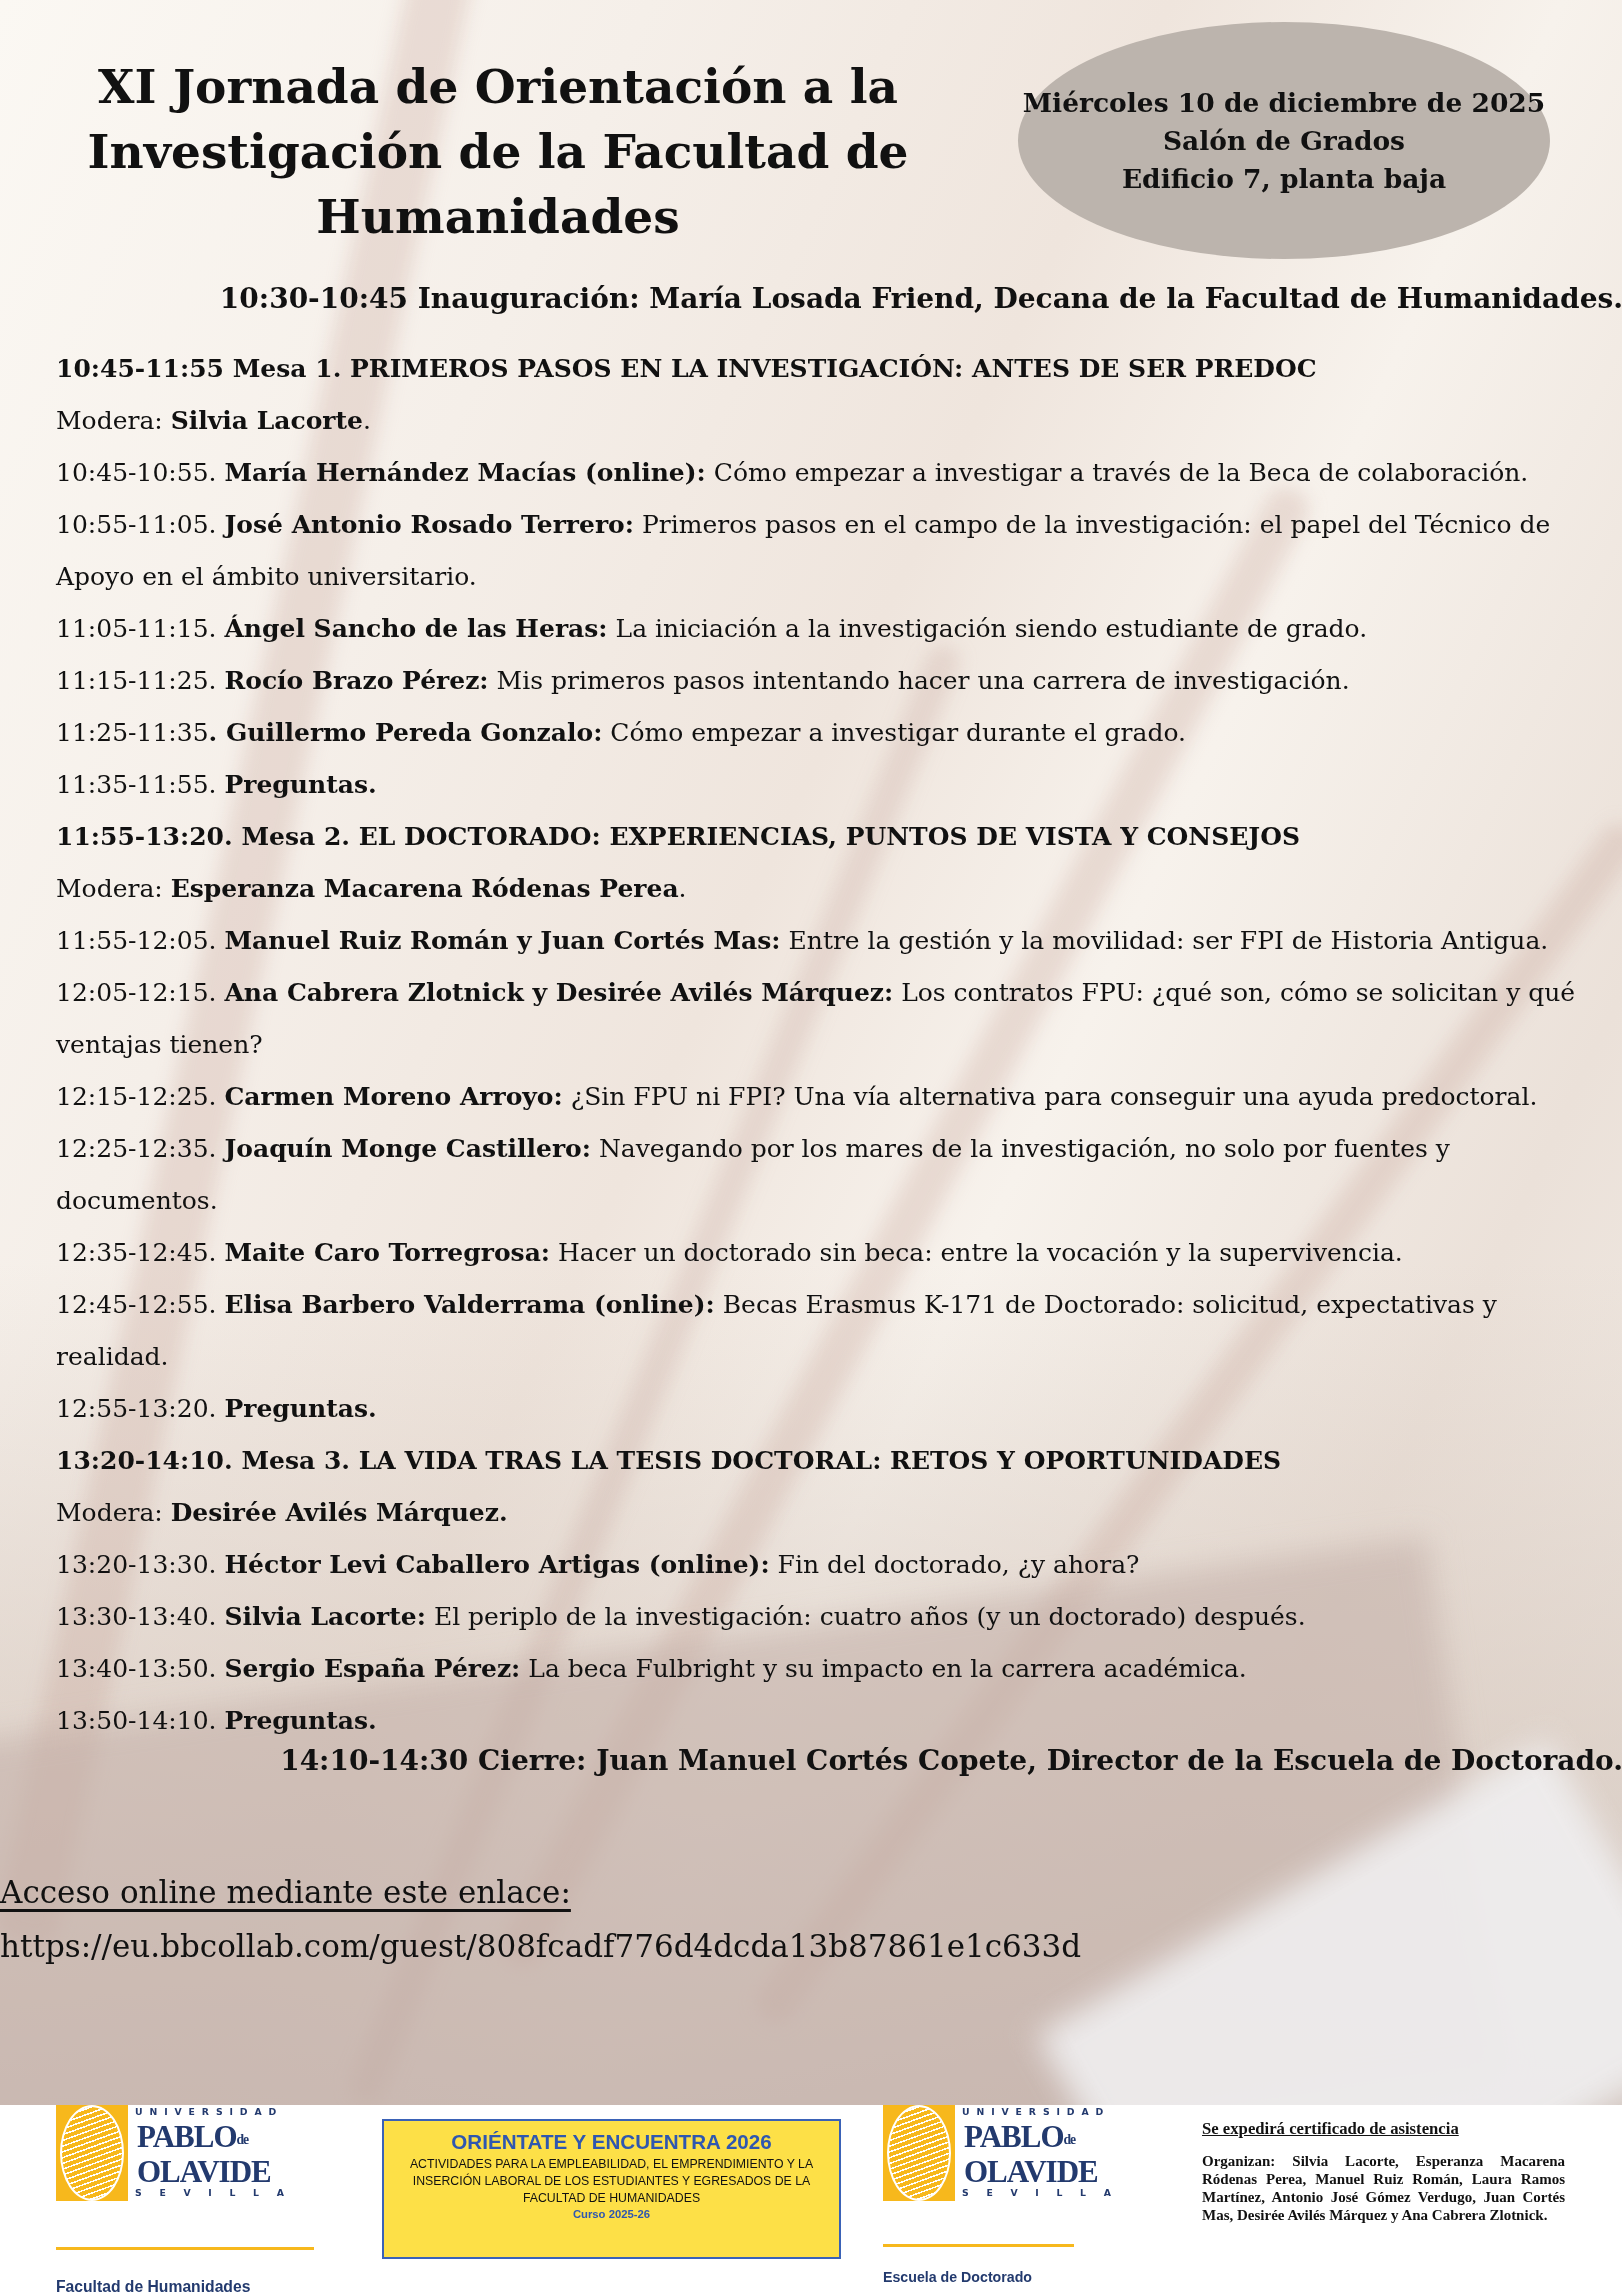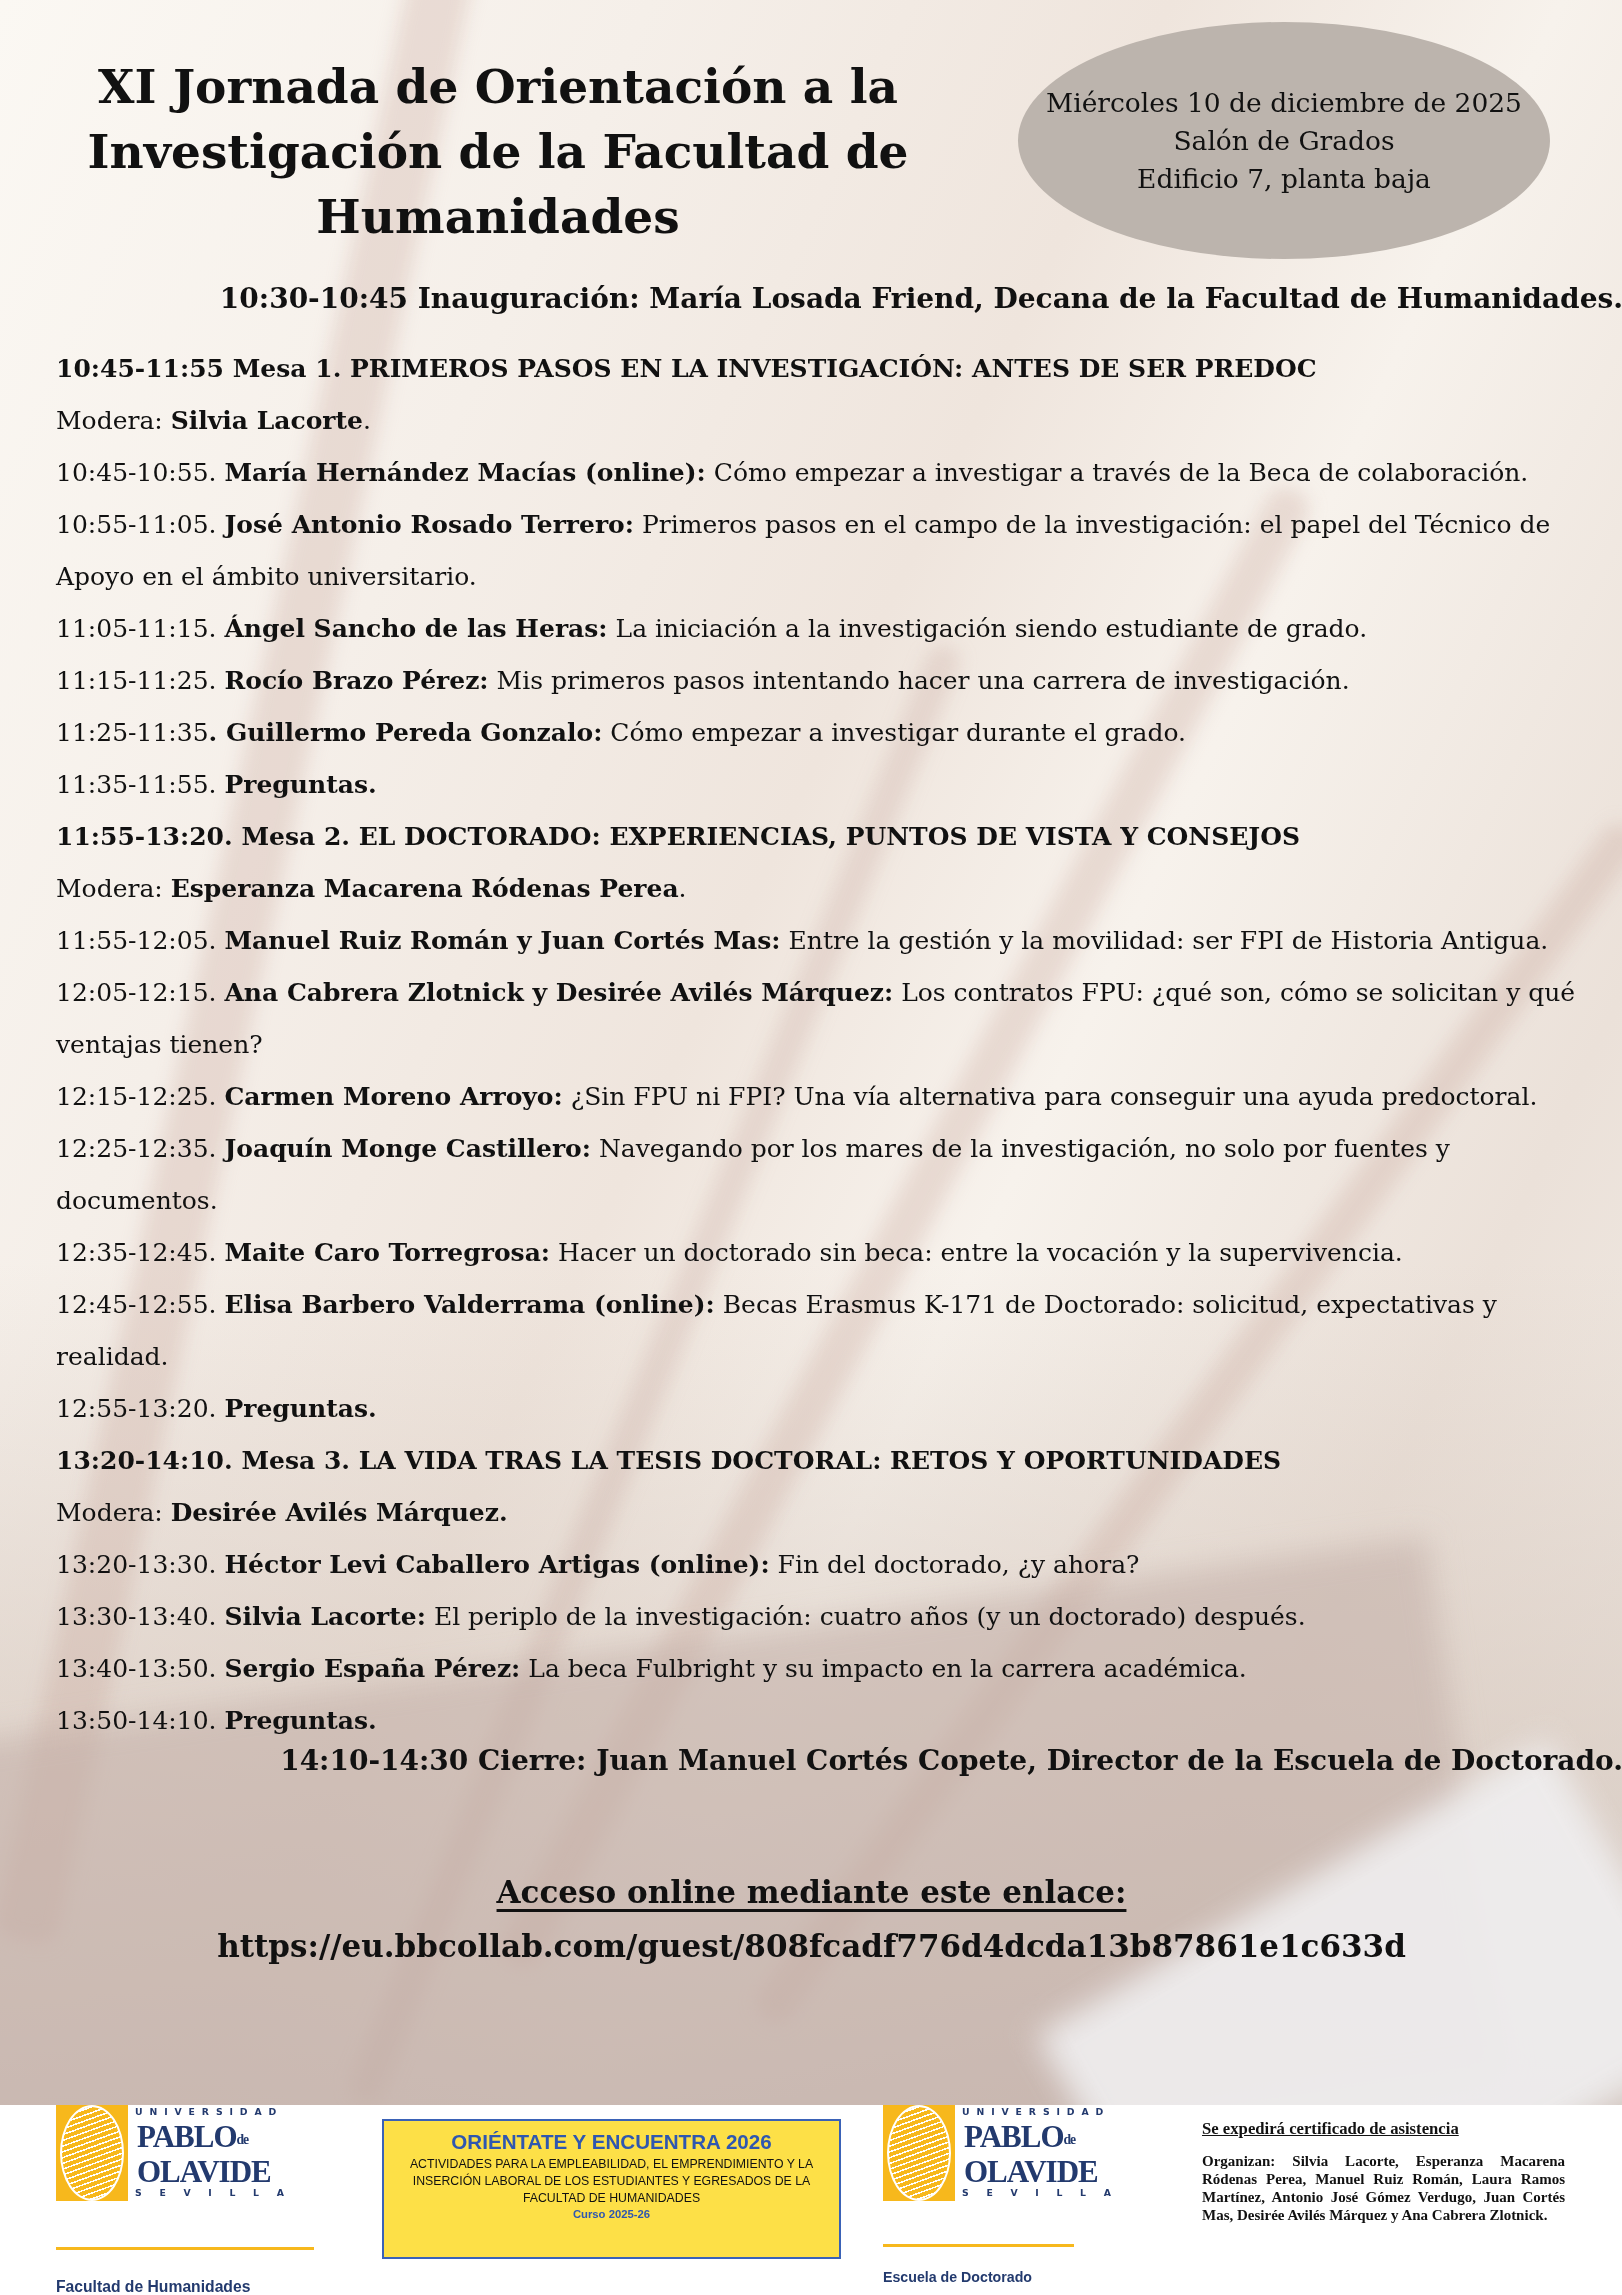--- a/index.html
+++ b/index.html
@@ -33,36 +33,36 @@
   .content { position: absolute; left: 0; top: 0; width: 1623px; }
 
   .title {
     position: absolute; left: 54px; top: 54px; width: 888px;
     text-align: center; font-weight: bold; font-size: 47px; line-height: 65px;
   }
   .ellipse {
     position: absolute; left: 1018px; top: 22px; width: 532px; height: 237px;
     border-radius: 50%; background: #bcb4ad;
     display: flex; flex-direction: column; justify-content: center; align-items: center;
-    font-weight: normal; font-size: 26.5px; line-height: 38px; text-align: center;
+    font-weight: bold; font-size: 26.5px; line-height: 38px; text-align: center;
   }
   .inaug, .cierre {
     position: absolute; left: 0; width: 1623px; text-align: right;
     font-weight: bold; font-size: 28px;
   }
   .inaug { top: 282px; }
   .cierre { top: 1744px; }
 
   .program { position: absolute; left: 56px; top: 343px; width: 1546px; font-size: 25px; }
   .line { line-height: 52px; white-space: nowrap; }
   .line.wrap { white-space: normal; line-height: 52px; }
   .b { font-weight: bold; }
   .mesa { font-weight: bold; }
 
-  .online { position: absolute; left: 0; top: 1874px; width: 1623px; text-align: center; font-size: 31px; font-weight: bold; }
+  .online { position: absolute; left: 0; top: 1874px; width: 1623px; font-size: 31px; }
   .online .lbl { text-decoration: underline; text-underline-offset: 5.9px; text-decoration-thickness: 2.5px; display: inline-block; }
   .online .url { display: block; margin-top: 18px; }
 
   .footer { position: absolute; left: 0; top: 2105px; width: 1623px; height: 224px; background: #ffffff; }
   .logo { position: absolute; top: 0; width: 275px; height: 182px; }
   .logo .emblem {
     position: absolute; left: 0; top: 0; width: 72px; height: 96px; background: #f7b81c; overflow: hidden;
   }
   .logo .emblem .sun {
     position: absolute; left: 3.9px; top: 0; width: 64px; height: 96px; border-radius: 50%;

